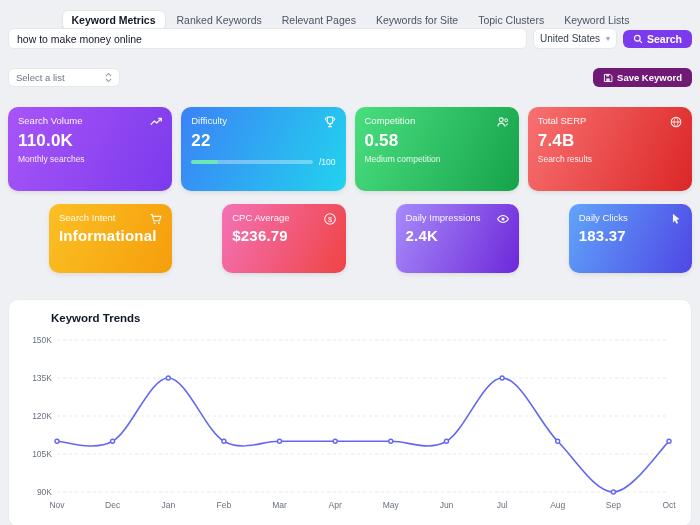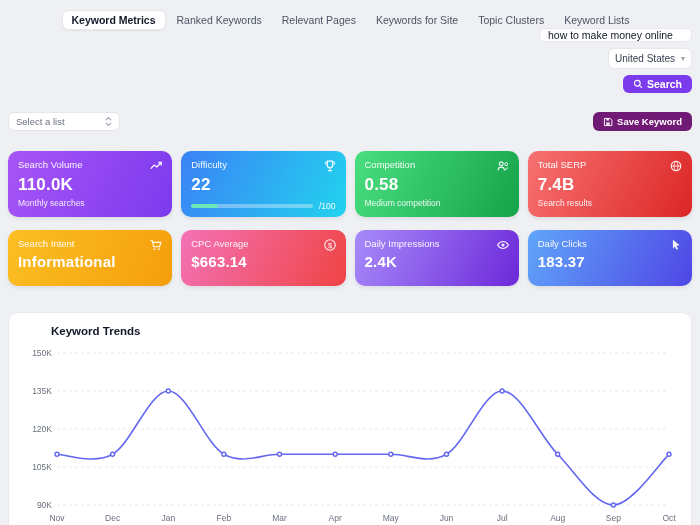--- a/index.html
+++ b/index.html
@@ -10,21 +10,21 @@
     color:#111827;
   }
   
   .tab-bar { display:flex; justify-content:center; align-items:center; padding-top:17px; height:23px; gap:2px; }
   .tab {
     border:none; background:transparent; color:#4b5563; font-size:10.5px;
     padding:3px 9px; border-radius:6px; cursor:pointer; font-family:inherit; white-space:nowrap;
   }
   .tab.active { background:#ffffff; color:#111827; border:1px solid #e5e7eb; box-shadow:0 1px 2px rgba(0,0,0,.05); font-weight:bold; }
   
-  .search-row { display:flex; gap:6px; padding:5px 8px 0 8px; align-items:flex-end;flex-direction:column; }
+  .search-row { display:flex; gap:6px; padding:5px 8px 0 8px; align-items:center; }
   .kw-input {
     flex:1; height:21px; background:#fff; border:1px solid #e5e7eb; border-radius:6px;
     font-size:10.5px; padding:0 8px; color:#111827; font-family:inherit; outline:none;
   }
   .country-select {
     width:84px; height:21px; background:#fff; border:1px solid #e5e7eb; border-radius:6px;
     font-size:10px; color:#374151; display:flex; align-items:center; justify-content:space-between;
     padding:0 6px; cursor:pointer; white-space:nowrap;
   }
   .chev { color:#9ca3af; font-size:8px; line-height:1; }
@@ -46,24 +46,24 @@
     font-size:9.5px; font-weight:bold; display:flex; align-items:center; gap:4px;
     padding:0 10px; cursor:pointer; font-family:inherit;
   }
   .save-btn svg { width:10px; height:10px; }
   
   .cards-grid {
     display:grid; grid-template-columns:repeat(4,1fr); column-gap:9px; row-gap:13px;
     margin:20px 8px 0 8px;
   }
   .mcard {
-    position:relative; height:66px; border-radius:10px; padding:8px 10px; color:#fff;
+    position:relative; height:84px; border-radius:10px; padding:8px 10px; color:#fff;
     box-shadow:0 2px 4px rgba(0,0,0,.08); overflow:hidden;
   }
-  .mcard.short { height:56px; }
+  .mcard.short { height:69px;margin-left:41px; }
   .mcard-title { font-size:9.5px; opacity:.95; }
   .mcard-icon { position:absolute; top:8px; right:9px; width:14px; height:14px; opacity:.95; }
   .mcard-icon svg { width:14px; height:14px; }
   .mcard-value { font-size:17px; font-weight:bold; margin-top:5px; letter-spacing:.2px; }
   .mcard.short .mcard-value { font-size:15px; margin-top:4px; }
   .mcard-sub { font-size:8.5px; opacity:.9; margin-top:3px; }
   .mcard-progress { display:flex; align-items:center; gap:6px; margin-top:6px; }
   .mcard-progress .track { flex:1; height:4px; border-radius:2px; background:rgba(255,255,255,.35); overflow:hidden; }
   .mcard-progress .fill { height:100%; border-radius:2px; background:#6ee7b7; }
   .mcard-progress .plabel { font-size:8.5px; opacity:.95; }
@@ -184,21 +184,21 @@
         </svg></span>
     <div class="mcard-value">Informational</div>
 
   </div>
     <div class="mcard short" style="background:linear-gradient(115deg, #f472b6, #ef4444)">
     <div class="mcard-title">CPC Average</div>
     <span class="mcard-icon"><svg viewBox="0 0 16 16">
           <circle cx="8" cy="8" r="6" fill="none" stroke="#fff" stroke-width="1.2"></circle>
           <text x="8" y="11.2" font-size="8.5" text-anchor="middle" fill="#fff">$</text>
         </svg></span>
-    <div class="mcard-value">$663.14</div>
+    <div class="mcard-value">$236.79</div>
 
   </div>
     <div class="mcard short" style="background:linear-gradient(115deg, #a78bfa, #6d28d9)">
     <div class="mcard-title">Daily Impressions</div>
     <span class="mcard-icon"><svg viewBox="0 0 16 16">
           <path d="M1.8 8s2.5-4 6.2-4 6.2 4 6.2 4-2.5 4-6.2 4-6.2-4-6.2-4z" fill="none" stroke="#fff" stroke-width="1.2"></path>
           <circle cx="8" cy="8" r="1.8" fill="#fff"></circle>
         </svg></span>
     <div class="mcard-value">2.4K</div>
 

